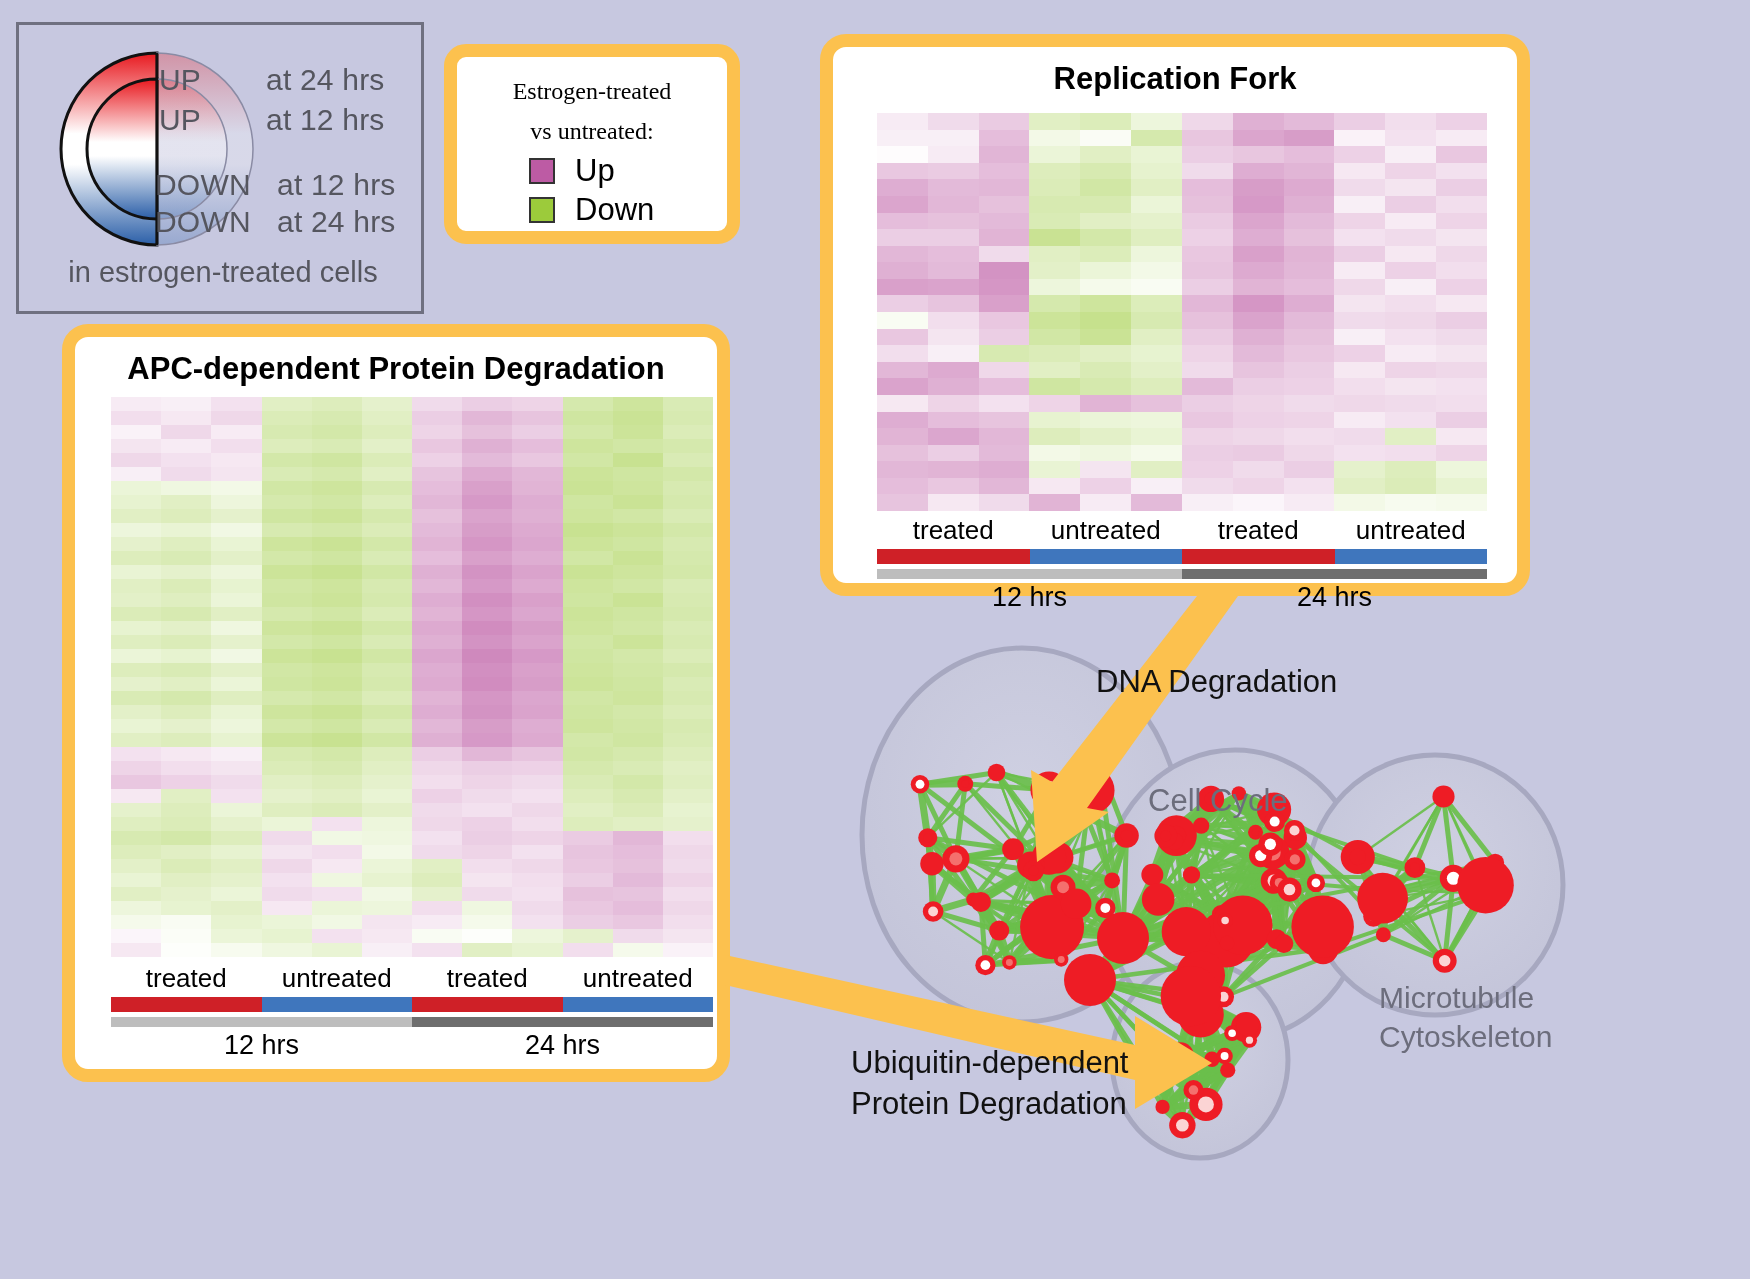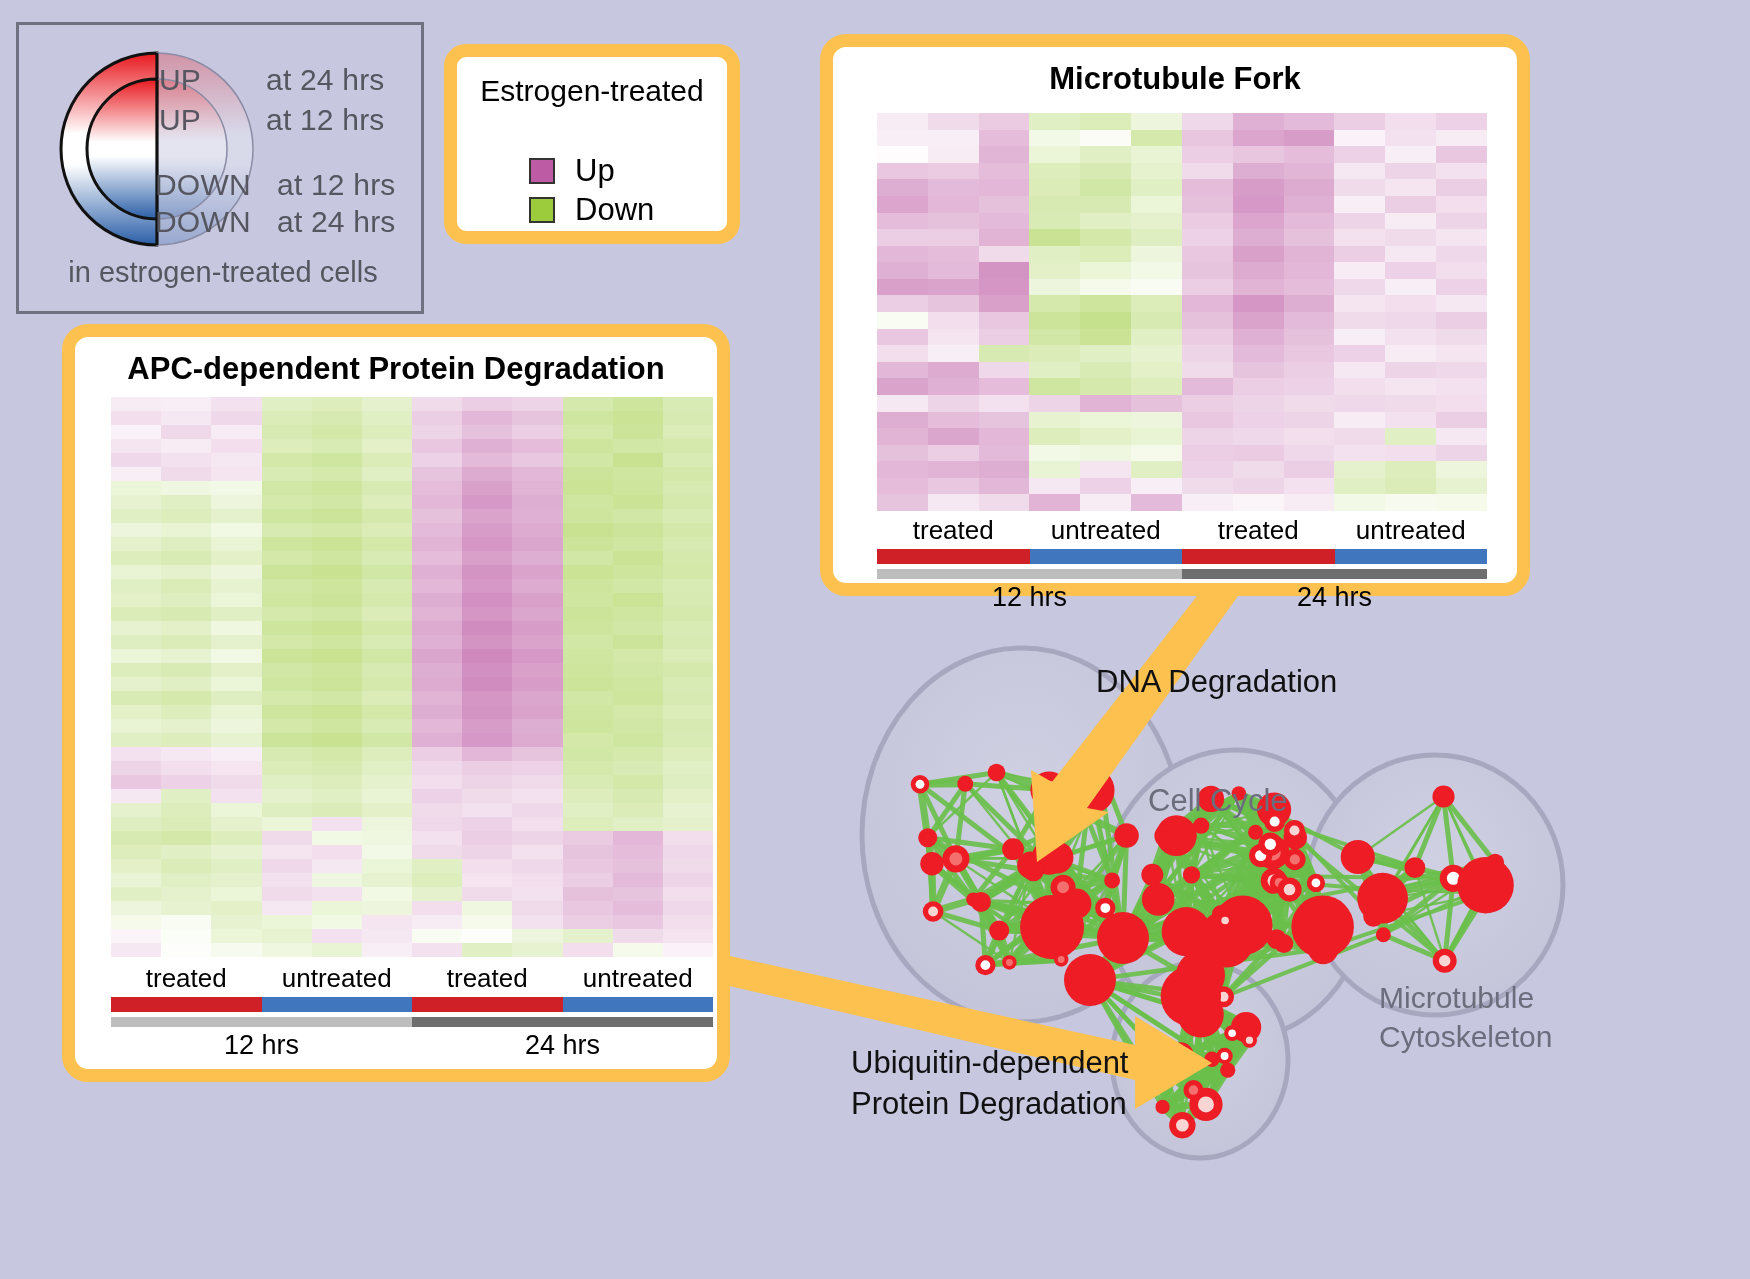--- a/index.html
+++ b/index.html
@@ -38,21 +38,21 @@
   .opanel{
     position:absolute;background:#ffffff;
     border:13px solid #fcc14e;border-radius:26px;box-sizing:border-box;
   }
   #legend-panel{left:444px;top:44px;width:296px;height:200px;border-radius:22px;}
   #rep-panel{left:820px;top:34px;width:710px;height:562px;}
   #apc-panel{left:62px;top:324px;width:668px;height:758px;}
 
   .legend-title{
     position:absolute;left:0;top:14px;width:100%;text-align:center;
-    font-size:30px;color:#000;line-height:40px;
+    font-size:24px;color:#000;line-height:40px;font-family:Liberation Serif, serif;
   }
   .legend-rows{position:absolute;left:72px;top:94px;}
   .lrow{display:flex;align-items:center;height:39px;}
   .swatch{width:26px;height:26px;border:2px solid #333;box-sizing:border-box;margin-right:20px;}
   .lrow span{font-size:31px;color:#000;line-height:34px;}
 
   .panel-title{
     position:absolute;left:0;width:100%;text-align:center;
     font-size:31px;color:#000;font-weight:bold;
   }
@@ -140,35 +140,36 @@
       <div class="wl tt24">at 24 hrs</div>
     </div>
     <div class="wheel-cap">
       <div>in estrogen-treated cells</div>
     </div>
   </div>
 
   <div class="opanel" id="legend-panel">
     <div class="legend-title">
       <div>Estrogen-treated</div>
+      <div>vs untreated:</div>
     </div>
     <div class="legend-rows">
       <div class="lrow">
         <i class="swatch" style="background: rgb(189, 91, 164);"></i>
         <span>Up</span>
       </div>
       <div class="lrow">
         <i class="swatch" style="background: rgb(156, 203, 59);"></i>
         <span>Down</span>
       </div>
     </div>
   </div>
 
   <div class="opanel" id="rep-panel">
-    <div class="panel-title">Microtubule Fork</div>
+    <div class="panel-title">Replication Fork</div>
     <div class="heat" id="rep-heat" style="grid-template-columns: repeat(12, 1fr); grid-template-rows: repeat(24, 1fr);">
         <div style="background: rgb(247, 235, 244);"></div>
         <div style="background: rgb(240, 219, 235);"></div>
         <div style="background: rgb(234, 203, 226);"></div>
         <div style="background: rgb(225, 239, 196);"></div>
         <div style="background: rgb(220, 237, 186);"></div>
         <div style="background: rgb(237, 246, 220);"></div>
         <div style="background: rgb(239, 216, 233);"></div>
         <div style="background: rgb(223, 176, 211);"></div>
         <div style="background: rgb(227, 186, 217);"></div>

